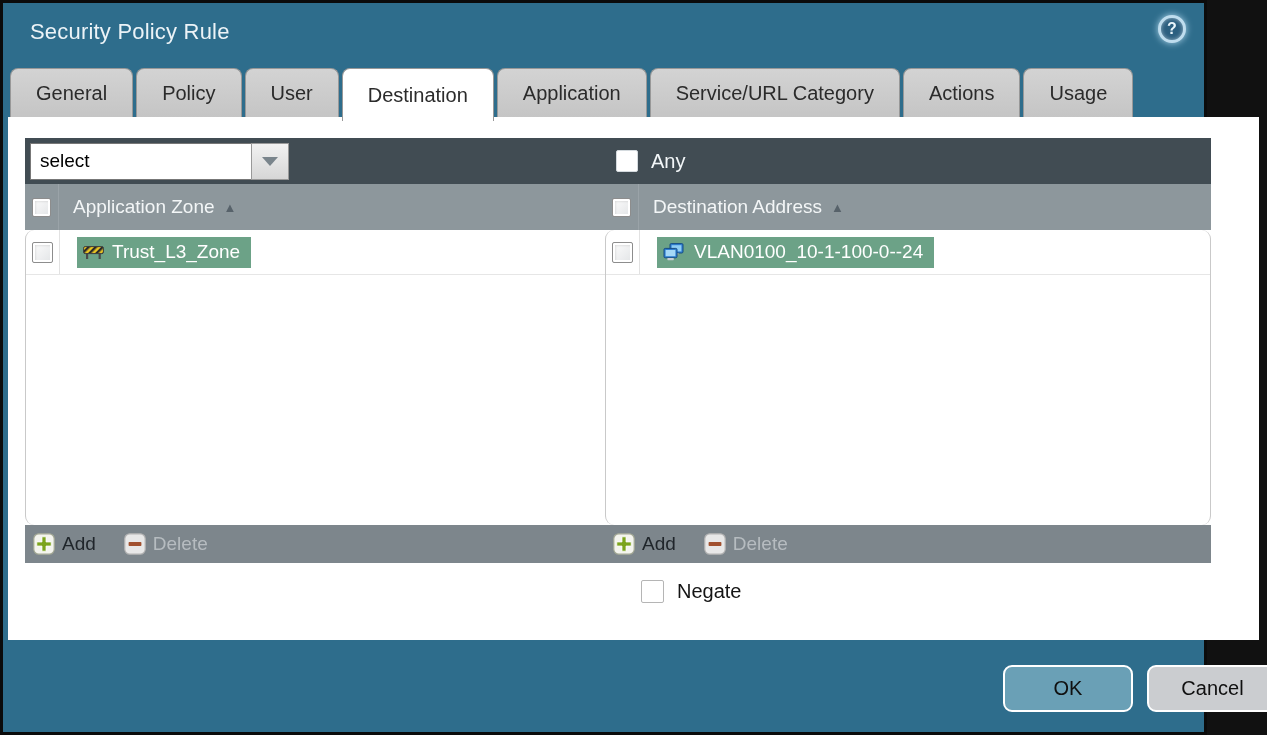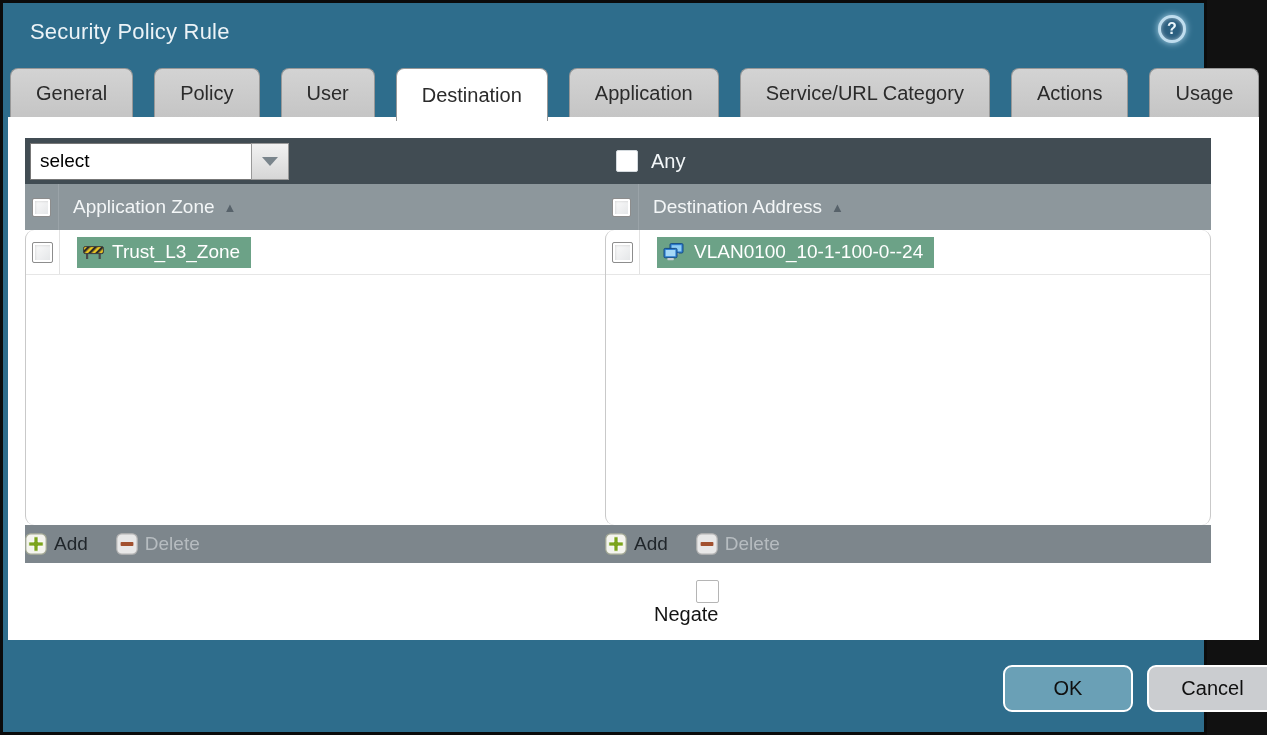--- a/index.html
+++ b/index.html
@@ -10,21 +10,21 @@
 
   
   .titlebar { position:absolute; left:0; top:0; right:0; height:62px; }
   .title { position:absolute; left:27px; top:16px; font-size:22px; color:#ECF3F7; letter-spacing:.2px; }
   .help { position:absolute; right:18px; top:12px; width:28px; height:28px; border-radius:50%;
           background:#2B5F80; border:3px solid #BFDDEE; color:#EAF5FB; font-size:16px; font-weight:bold;
           display:flex; align-items:center; justify-content:center;
           box-shadow:0 0 7px rgba(190,225,245,.9), inset 0 0 4px rgba(255,255,255,.5); cursor:pointer; }
 
   
-  .tabs { position:absolute; left:7px; top:65px; display:flex; gap:21px; z-index:3; }
+  .tabs { position:absolute; left:7px; top:65px; display:flex; gap:3px; z-index:3; }
   .tab { height:49px; padding:0 25px; display:flex; align-items:center;
          background:linear-gradient(#d3d3d3,#c5c5c5); border:1px solid #989898; border-bottom:none;
          border-radius:8px 8px 0 0; font-size:20px; color:#2b2b2b; cursor:pointer; white-space:nowrap; }
   .tab.active { background:#fff; height:53px; margin-bottom:-4px; }
 
   
   .content { position:absolute; left:5px; top:114px; width:1251px; height:523px; background:#fff; z-index:2; }
 
   .panel { position:absolute; top:21px; display:flex; flex-direction:column; }
   .panel.left  { left:17px;  width:608px; height:425px; }
@@ -61,27 +61,27 @@
   .sort { margin-left:9px; font-size:13px; color:#57626A; }
 
   
   .rows { flex:1; background:#fff; border-left:1px solid #c9c9c9; border-right:1px solid #c9c9c9; overflow:hidden;border-radius:9px; }
   .row { height:45px; display:flex; align-items:center; border-bottom:1px solid #e6e6e6; }
   .row .cb-cell { border-right:1px solid #e2e2e2; }
   .chip { margin-left:17px; height:31px; padding:0 11px 0 6px; background:#6CA287; color:#fff; font-size:19px;
           display:inline-flex; align-items:center; gap:8px; cursor:pointer; }
 
   
-  .panel-footer { height:38px; background:#7D868C; display:flex; align-items:center; padding-left:0; gap:28px; flex:none; }
+  .panel-footer { height:38px; background:#7D868C; display:flex; align-items:center; padding-left:8px; gap:28px; flex:none; }
   .tool { display:flex; align-items:center; gap:7px; cursor:pointer; }
   .tool-label { font-size:19px; color:#20262B; }
   .tool.disabled .tool-label { color:#B6BCC0; }
 
   
-  .negate-row { position:absolute; left:633px; top:463px; display:flex; align-items:flex-end;flex-direction:column; }
+  .negate-row { position:absolute; left:633px; top:463px; display:flex; align-items:flex-start; }
   .negate-label { margin-left:13px; font-size:20px; color:#141414; }
 
   
   .btn { position:absolute; top:662px; height:47px; border:2px solid #fff; border-radius:9px;
          font-size:20px; color:#101010; cursor:pointer; font-family:"Liberation Sans",sans-serif;margin-left:40px; }
   .btn.ok { left:960px; width:130px; background:#6AA0B6; }
   .btn.cancel { left:1104px; width:131px; background:#CBCDD0; }
 </style>
 </head>
 <body>

